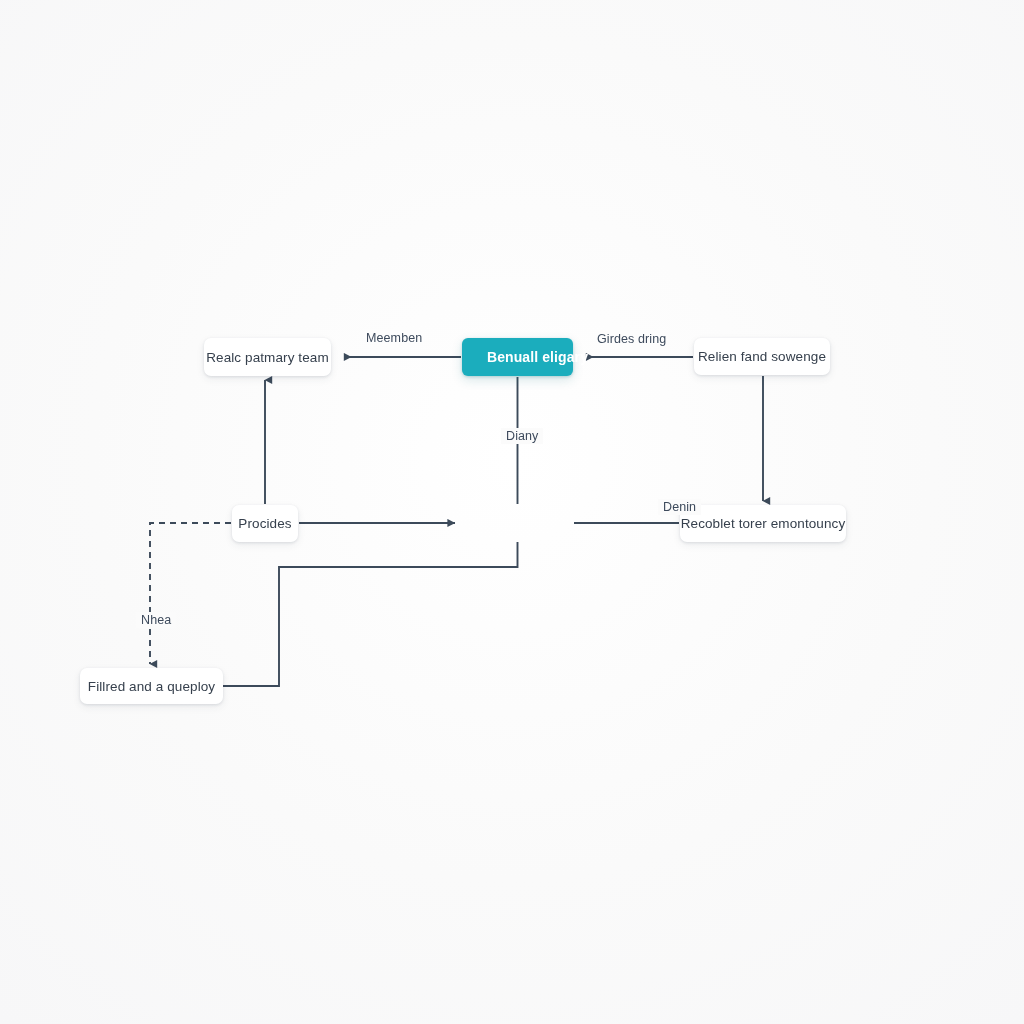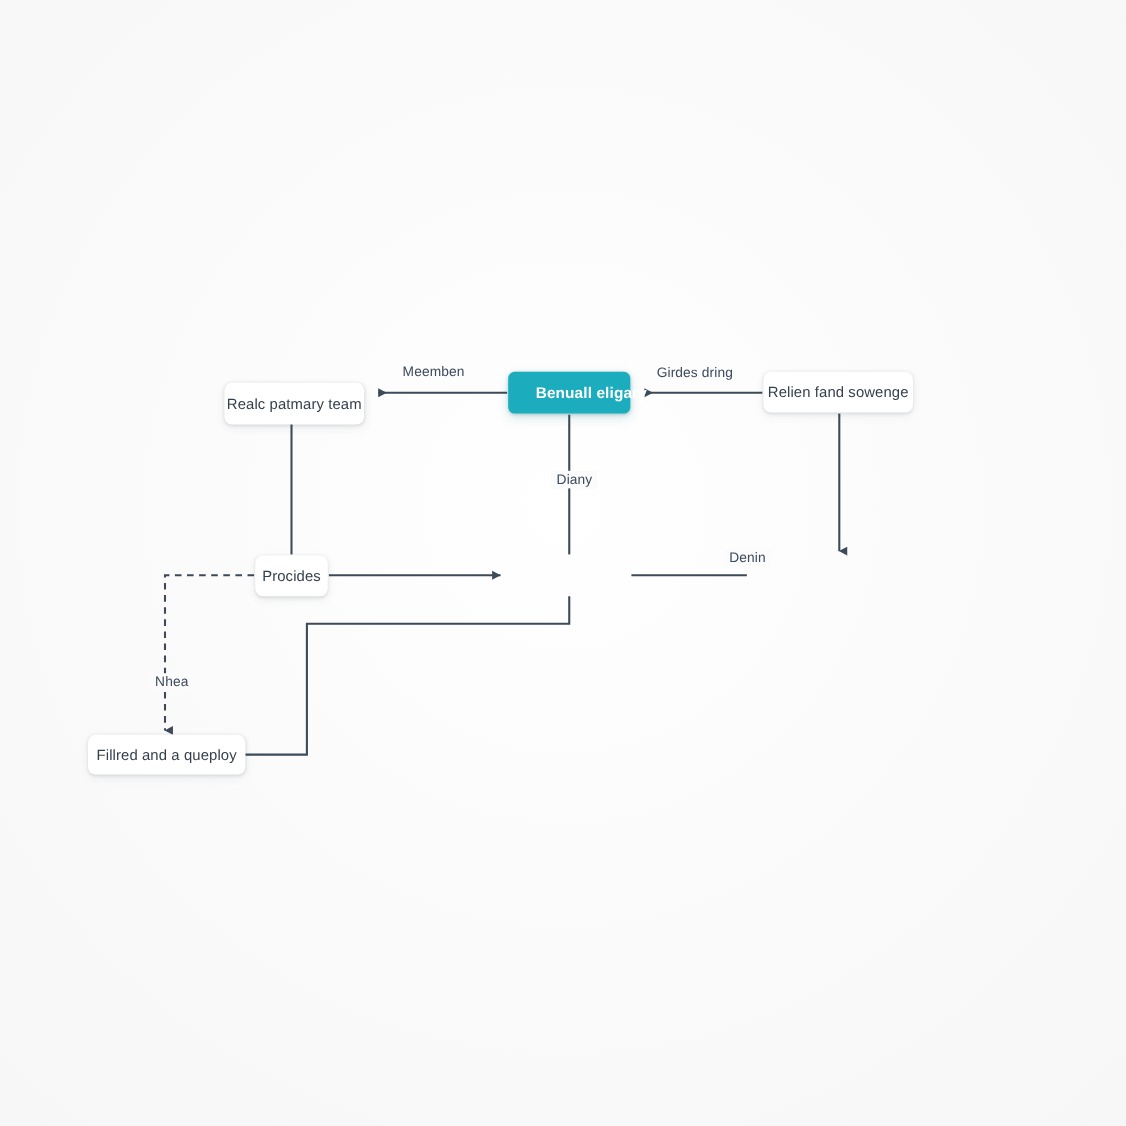--- a/index.html
+++ b/index.html
@@ -98,37 +98,40 @@
       <line x1="763" y1="376" x2="763" y2="501" marker-end="url(#arrowD)"></line>
 
       <line x1="265" y1="504" x2="265" y2="380" marker-end="url(#arrowU)"></line>
 
       <path d="M231,523 L150,523 L150,664" stroke-dasharray="6 5" marker-end="url(#arrowD)"></path>
 
       <path d="M517.5,542 L517.5,567 L279,567 L279,686 L223,686"></path>
     </g>
   </svg>
 
-  <div class="node plain" style="left:204px; top:348px; width:127px; height:38px;text-align:right;">
+  <div class="node plain" style="left:204px; top:338px; width:127px; height:38px;text-align:right;">
     <span>Realc patmary team</span>
   </div>
 
   <div class="node accent" style="left:462px; top:338px; width:111px; height:38px;">
     <span>Benuall eligary</span>
   </div>
 
   <div class="node plain" style="left:694px; top:338px; width:136px; height:37px;">
     <span>Relien fand sowenge</span>
   </div>
 
   <div class="node plain" style="left:232px; top:505px; width:66px; height:37px;">
     <span>Procides</span>
   </div>
 
 
+  <div class="node plain" style="left:680px; top:505px; width:166px; height:37px;">
+    <span>Recoblet torer emontouncy</span>
+  </div>
 
   <div class="node plain" style="left:80px; top:668px; width:143px; height:36px;">
     <span>Fillred and a queploy</span>
   </div>
 
   <div class="edge-label" style="left:366px; top:331px;">Meemben</div>
 
   <div class="edge-label" style="left:597px; top:332px;">Girdes dring</div>
 
   <div class="edge-label" style="left:501px; top:428px; background:#fbfbfb; padding:1px 5px;">Diany</div>

